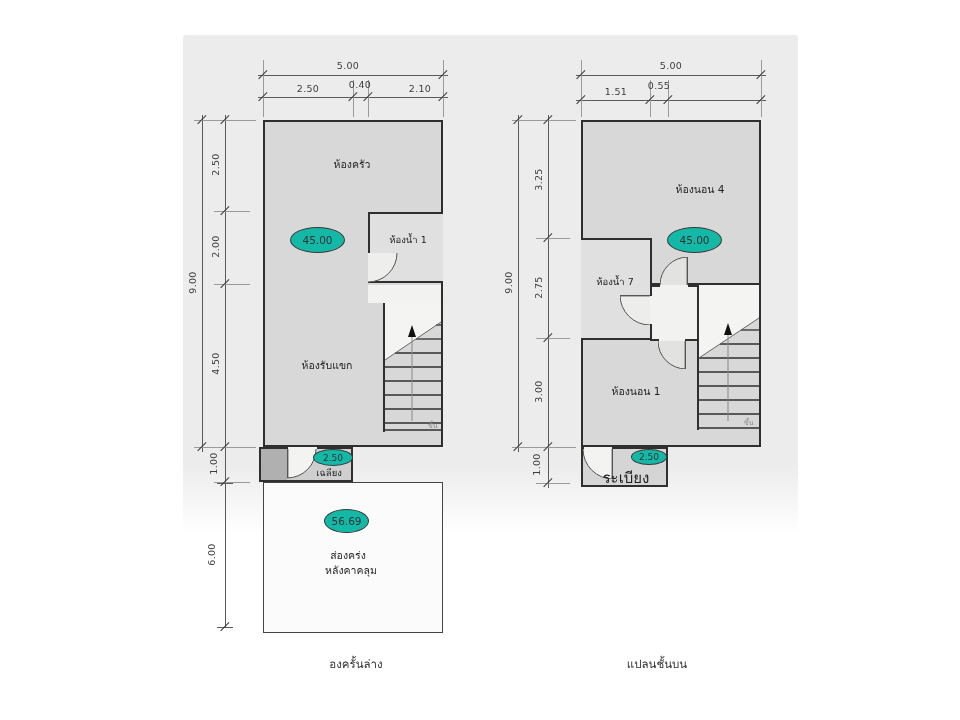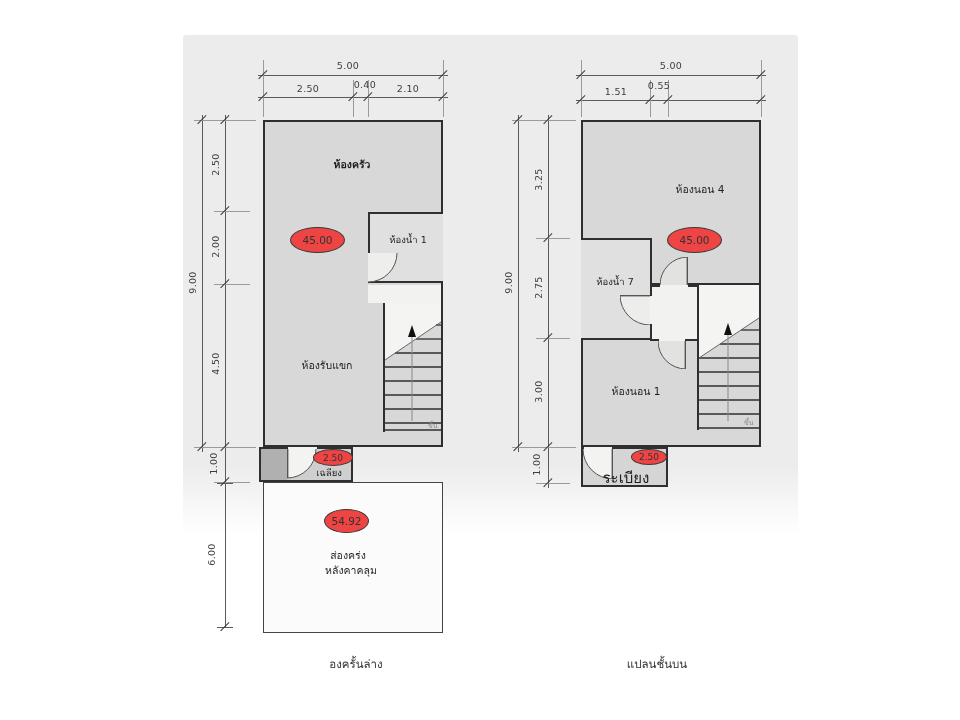--- a/index.html
+++ b/index.html
@@ -25,21 +25,21 @@
     text-align:center; white-space:nowrap;
   }
   .vdim {
     position:absolute; font-size:9.5px; letter-spacing:.3px; color:#3d3d3d;
     width:40px; text-align:center; transform:rotate(-90deg); white-space:nowrap;
   }
   .room {
     position:absolute; font-size:10.5px; color:#1e1e1e; text-align:center; white-space:nowrap;
   }
   .badge {
-    position:absolute; background:#ef4444; border:1.5px solid #3a3a3a; border-radius:50%;
+    position:absolute; background:#14b8a6; border:1.5px solid #3a3a3a; border-radius:50%;
     display:flex; align-items:center; justify-content:center;
     font-size:10.5px; color:#333;
   }
   .building {
     position:absolute; background:#d8d8d8; border:2px solid #2f2f2f;
   }
   .wall { position:absolute; background:#2f2f2f; }
   .gap  { position:absolute; background:#f2f2f0; }
   .caption { position:absolute; font-size:11.5px; color:#333; text-align:center; white-space:nowrap; }
 </style>
@@ -103,32 +103,32 @@
       <div class="tick" style="left: 542px; top: 119.3px;"></div>
       <div class="tick" style="left: 542px; top: 237.3px;"></div>
       <div class="tick" style="left: 542px; top: 337.3px;"></div>
       <div class="tick" style="left: 542px; top: 446.3px;"></div>
       <div class="tick" style="left: 542px; top: 482.3px;"></div>
       <div class="tick" style="left: 219px; top: 626.3px;"></div>
     </div>
 
   <div class="dim" style="left:328px;top:60px;width:40px;">5.00</div>
   <div class="dim" style="left:288px;top:83px;width:40px;">2.50</div>
-  <div class="dim" style="left:344px;top:79px;width:32px;text-align:right;">0.40</div>
-  <div class="dim" style="left:388px;top:83px;width:40px;text-align:center;">2.10</div>
+  <div class="dim" style="left:344px;top:79px;width:32px;">0.40</div>
+  <div class="dim" style="left:400px;top:83px;width:40px;text-align:center;">2.10</div>
 
   <div class="vdim" style="left:172px;top:277px;">9.00</div>
   <div class="vdim" style="left:195px;top:159px;">2.50</div>
   <div class="vdim" style="left:195px;top:241px;">2.00</div>
   <div class="vdim" style="left:195px;top:358px;">4.50</div>
   <div class="vdim" style="left:193px;top:458px;">1.00</div>
   <div class="vdim" style="left:191px;top:549px;">6.00</div>
 
   <div class="building" style="left:263px;top:120px;width:180px;height:327px;"></div>
-  <div class="room" style="left:312px;top:156px;width:80px;font-weight:bold;">ห้องครัว</div>
+  <div class="room" style="left:312px;top:156px;width:80px;">ห้องครัว</div>
 
   <div class="abs" style="left:368px;top:212px;width:75px;height:71px;background:#e0e0e0;border:2px solid #2f2f2f;border-right:none;"></div>
   <div class="room" style="left:378px;top:232px;width:60px;font-size:9.5px;">ห้องน้ำ 1</div>
   <div class="gap" style="left:368px;top:254px;width:2px;height:28px;"></div>
   <svg class="abs" style="left:368px;top:253px;" width="30" height="30" viewBox="0 0 30 30">
     <path d="M 0,29 A 29 29 0 0 0 29,0 L 0,0 Z" fill="#eeeeec" stroke="none"></path>
     <path d="M 0,29 A 29 29 0 0 0 29,0" fill="none" stroke="#555" stroke-width="1"></path>
   </svg>
 
   <div class="badge" style="left:290px;top:227px;width:55px;height:26px;">
@@ -165,21 +165,21 @@
     <path d="M 0,29 A 29 29 0 0 0 29,0" fill="none" stroke="#555" stroke-width="1"></path>
     <line x1="0.7" y1="0" x2="0.7" y2="29" stroke="#555" stroke-width="1.4"></line>
   </svg>
   <div class="badge" style="left:313px;top:449px;width:40px;height:17px;font-size:9px;">
     <span>2.50</span>
   </div>
   <div class="room" style="left:299px;top:465px;width:60px;font-size:9.5px;">เฉลียง</div>
 
   <div class="abs" style="left:263px;top:482px;width:180px;height:151px;background:#fbfbfb;border:1px solid #444;"></div>
   <div class="badge" style="left:324px;top:509px;width:45px;height:24px;">
-    <span>54.92</span>
+    <span>56.69</span>
   </div>
   <div class="room" style="left:308px;top:547px;width:80px;">ส่องคร่ง</div>
   <div class="room" style="left:311px;top:562px;width:80px;">หลังคาคลุม</div>
 
   <div class="caption" style="left:306px;top:655px;width:100px;">องครั้นล่าง</div>
 
   <div class="dim" style="left:651px;top:60px;width:40px;">5.00</div>
   <div class="dim" style="left:596px;top:86px;width:40px;">1.51</div>
   <div class="dim" style="left:643px;top:80px;width:32px;">0.55</div>
   <div class="dim" style="left:695px;top:104px;width:40px;margin-top:16px;">2.52</div>

